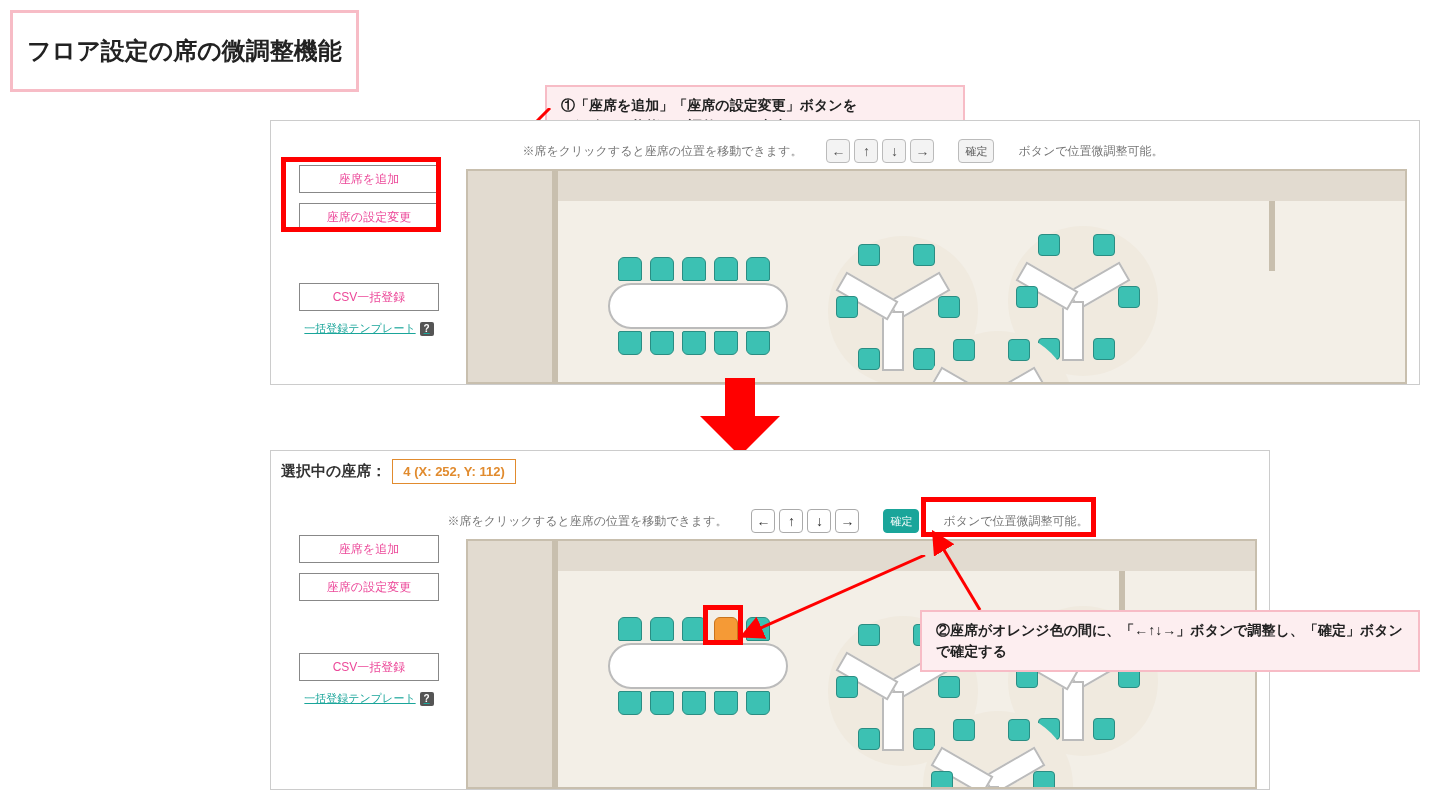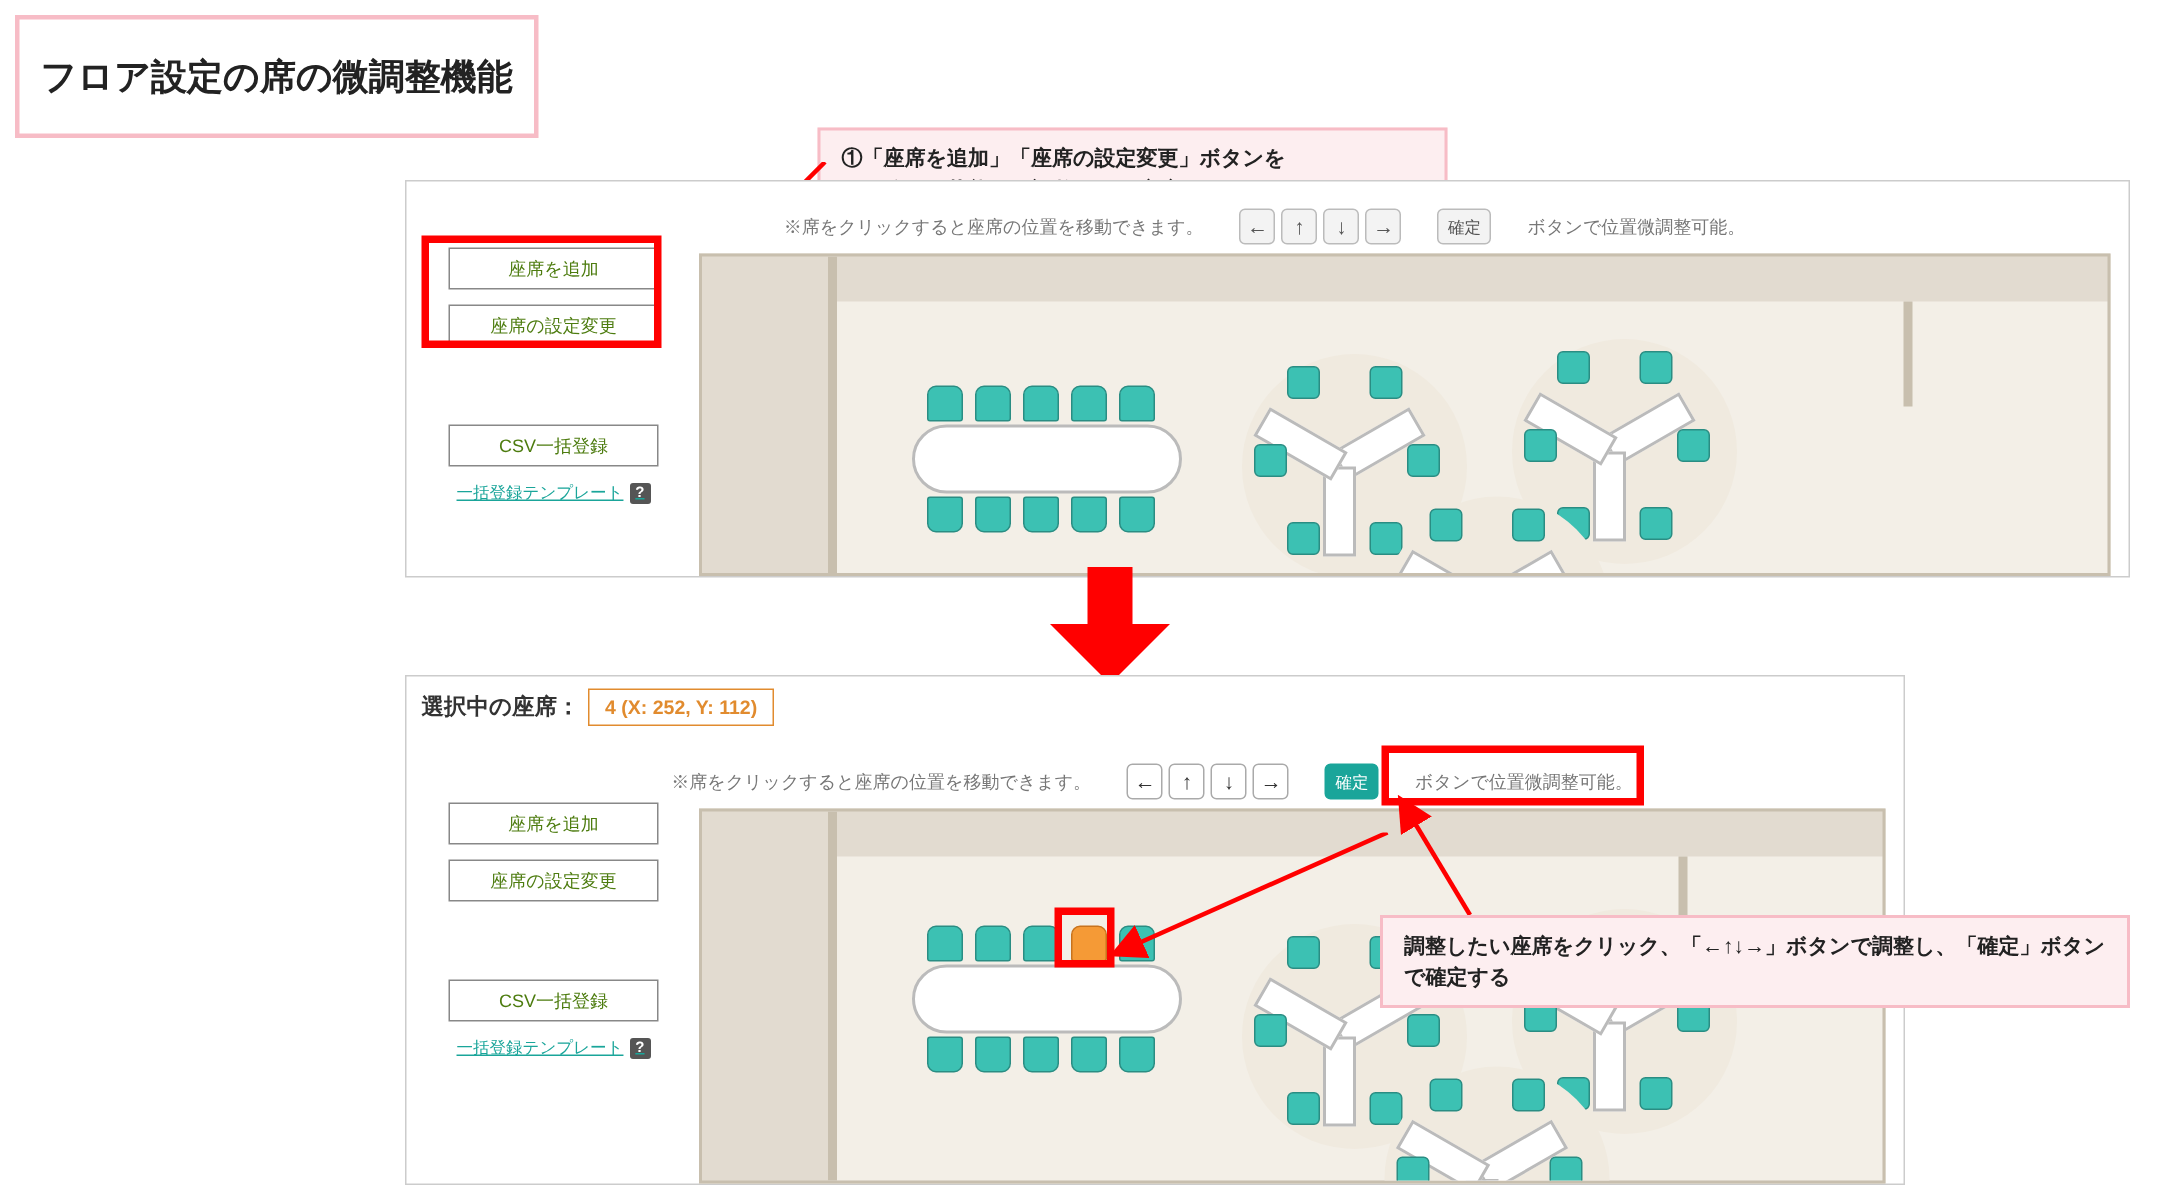--- a/index.html
+++ b/index.html
@@ -87,21 +87,21 @@
     display: flex; flex-direction: column; gap: 10px;
     align-items: center;
   }
   .panel-1 .sidepanel { top: 44px; }
   .panel-2 .sidepanel { top: 84px; }
   .side-btn {
     width: 140px; height: 28px;
     border: 1px solid #888;
     background: #fff;
     font-size: 12px;
-    color: #4d7c0f;
+    color: #ec4899;
     display: flex; align-items: center; justify-content: center;
   }
   .side-link {
     font-size: 11px;
     color: #1aa59a;
     text-decoration: underline;
     display: flex; align-items: center; gap: 4px;
   }
   .helpicon {
     width: 14px; height: 14px;
@@ -400,21 +400,21 @@
         <div class="pc pc5"></div>
         <div class="pc pc6"></div>
     </div>
   </div>
 
   <div class="redbox" style="left:650px; top:46px; width:175px; height:40px;"></div>
 
   <div class="redbox" style="left:432px; top:154px; width:40px; height:40px;"></div>
 </div>
 
-<div class="callout callout-2">調整したい座席をクリック、「←↑↓→」ボタンで調整し、「確定」ボタンで確定する</div>
+<div class="callout callout-2">②座席がオレンジ色の間に、「←↑↓→」ボタンで調整し、「確定」ボタンで確定する</div>
 
 <svg class="leader" style="left:930px; top:530px; width:60px; height:80px;">
   <defs>
       <marker id="ah2" markerWidth="8" markerHeight="8" refX="6" refY="4" orient="auto">
         <path d="M0,0 L8,4 L0,8 Z" fill="#f00"></path>
       </marker>
     </defs>
   <line x1="50" y1="80" x2="5" y2="5" stroke="#f00" stroke-width="3" marker-end="url(#ah2)"></line>
 </svg>
 

